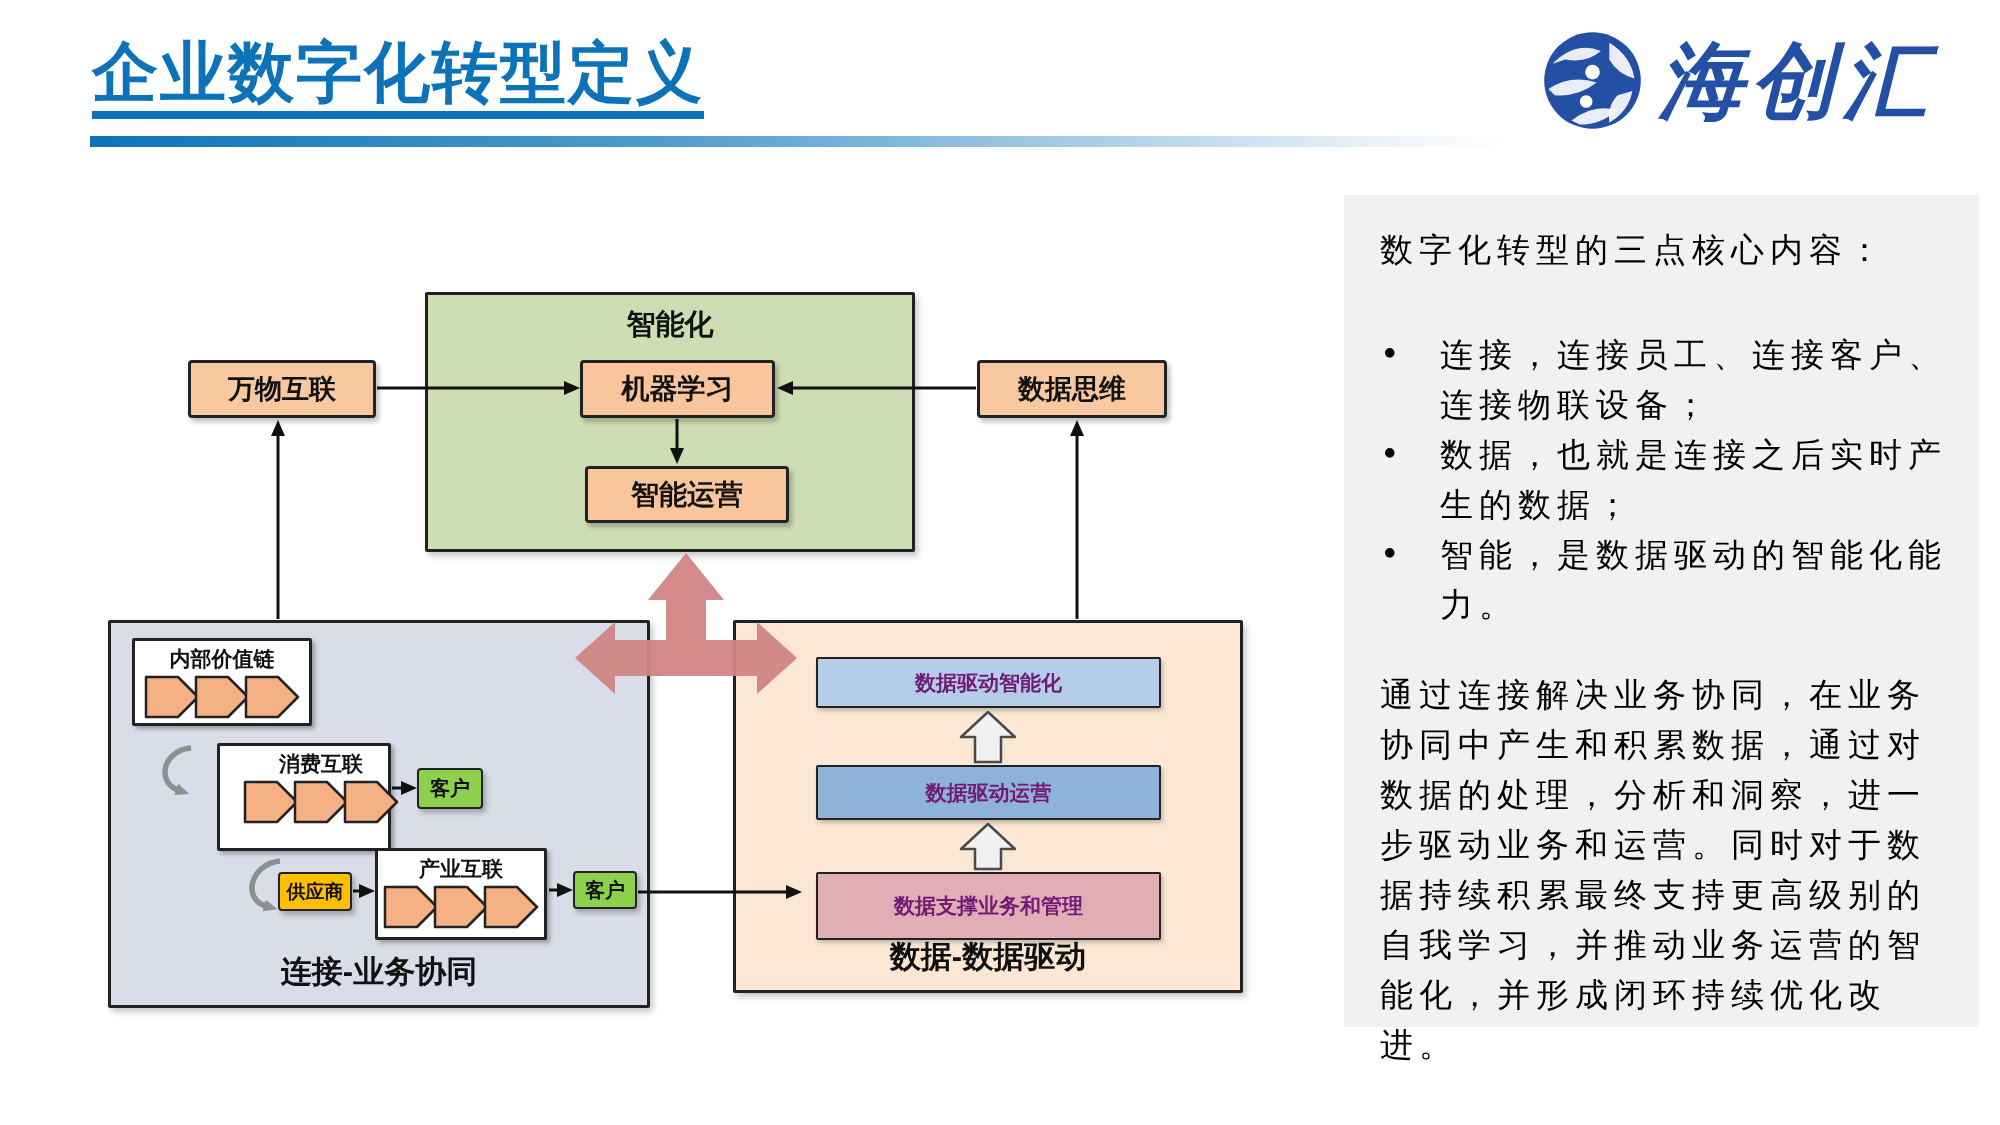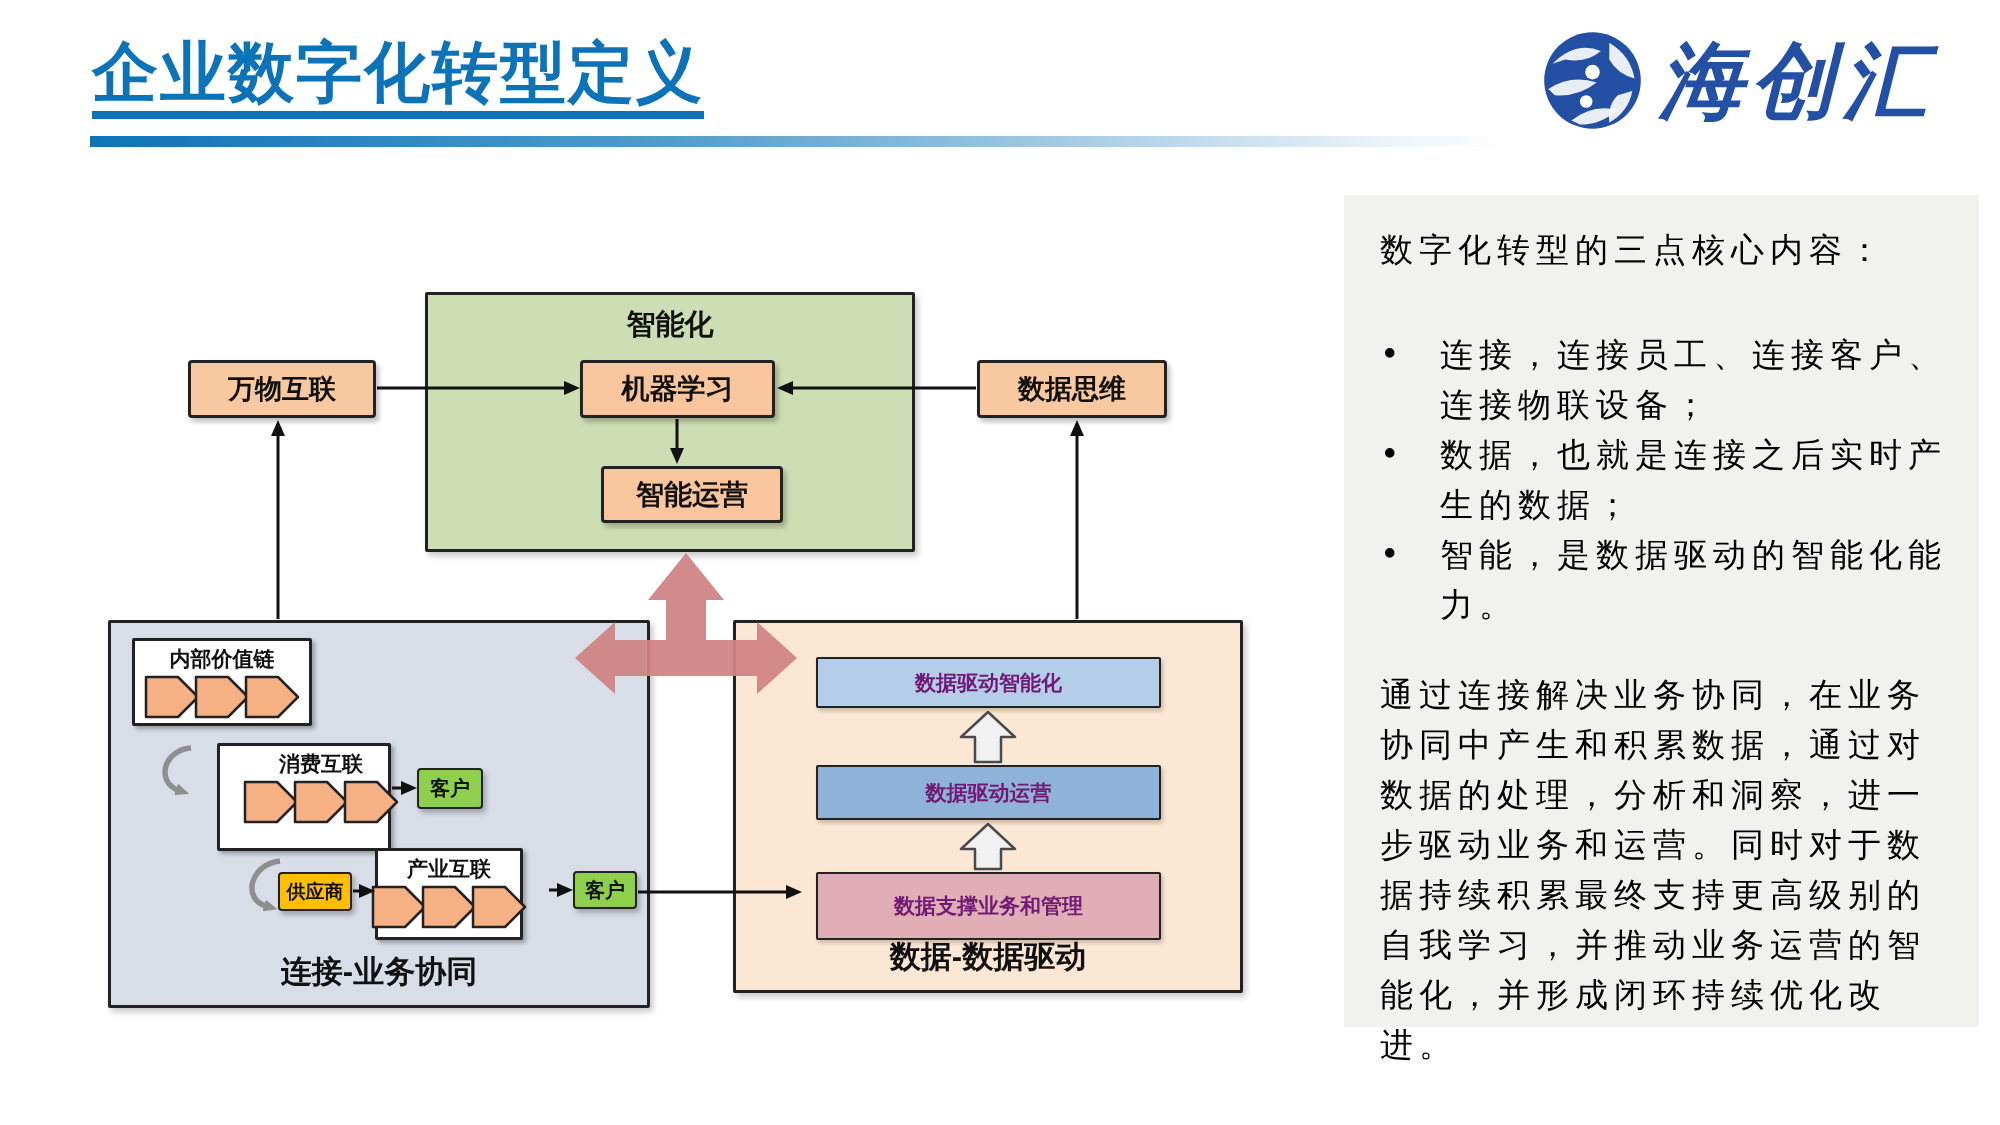--- a/index.html
+++ b/index.html
@@ -22,34 +22,34 @@
   .container{position:absolute;box-sizing:border-box;border:3px solid #222;border-radius:2px;
         box-shadow:3px 4px 6px rgba(0,0,0,0.22);}
 
   .n-wanwu   {left:188px;top:360px;width:188px;height:58px;background:#f8c9a0;font-size:27px;}
   .n-siwei   {left:977px;top:360px;width:190px;height:58px;background:#f8c9a0;font-size:27px;}
 
   .c-green   {left:425px;top:292px;width:490px;height:260px;background:#cedeb4;}
   .cap-green {position:absolute;left:0;top:10px;width:100%;text-align:center;
               font-size:29px;font-weight:bold;color:#111;}
   .n-jiqi    {left:580px;top:360px;width:195px;height:58px;background:#f8c59c;font-size:28px;}
-  .n-zhiyun  {left:601px;top:466px;width:182px;height:57px;background:#f8c59c;font-size:28px;}
+  .n-zhiyun  {left:585px;top:466px;width:204px;height:57px;background:#f8c59c;font-size:28px;}
 
   .c-blue    {left:108px;top:620px;width:542px;height:388px;background:#d8dde8;}
   .c-orange  {left:733px;top:620px;width:510px;height:373px;background:#fbe7d3;}
   .cap-bottom{position:absolute;left:0;bottom:12px;width:100%;text-align:center;
               font-size:31px;font-weight:bold;color:#111;}
 
   .wbox{position:absolute;box-sizing:border-box;background:#ffffff;border:3px solid #222;
         border-radius:2px;box-shadow:3px 3px 4px rgba(0,0,0,0.3);
         display:flex;flex-direction:column;align-items:center;}
   .wbox .wtitle{font-size:21px;font-weight:bold;color:#111;margin-top:4px;}
   .w-neibu  {left:132px;top:638px;width:180px;height:88px;}
   .w-xiaofei{left:217px;top:743px;width:174px;height:108px;padding-left:34px;}
-  .w-chanye {left:375px;top:848px;width:148px;height:92px;}
+  .w-chanye {left:375px;top:848px;width:172px;height:92px;}
 
   .n-kehu1{left:417px;top:768px;width:66px;height:41px;background:#8ed04e;font-size:20px;border-width:2.5px;}
   .n-kehu2{left:573px;top:871px;width:64px;height:38px;background:#8ed04e;font-size:20px;border-width:2.5px;}
   .n-gys  {left:278px;top:872px;width:74px;height:39px;background:#febf00;font-size:19px;border-width:2.5px;}
 
   .bar{position:absolute;box-sizing:border-box;left:816px;width:345px;display:flex;align-items:center;
        justify-content:center;border:2.5px solid #222;border-radius:2px;font-size:21px;font-weight:600;
        color:#701a75;box-shadow:2px 3px 4px rgba(0,0,0,0.2);}
   .bar1{top:657px;height:51px;background:#b4cde8;}
   .bar2{top:765px;height:55px;background:#8fb2d8;}

